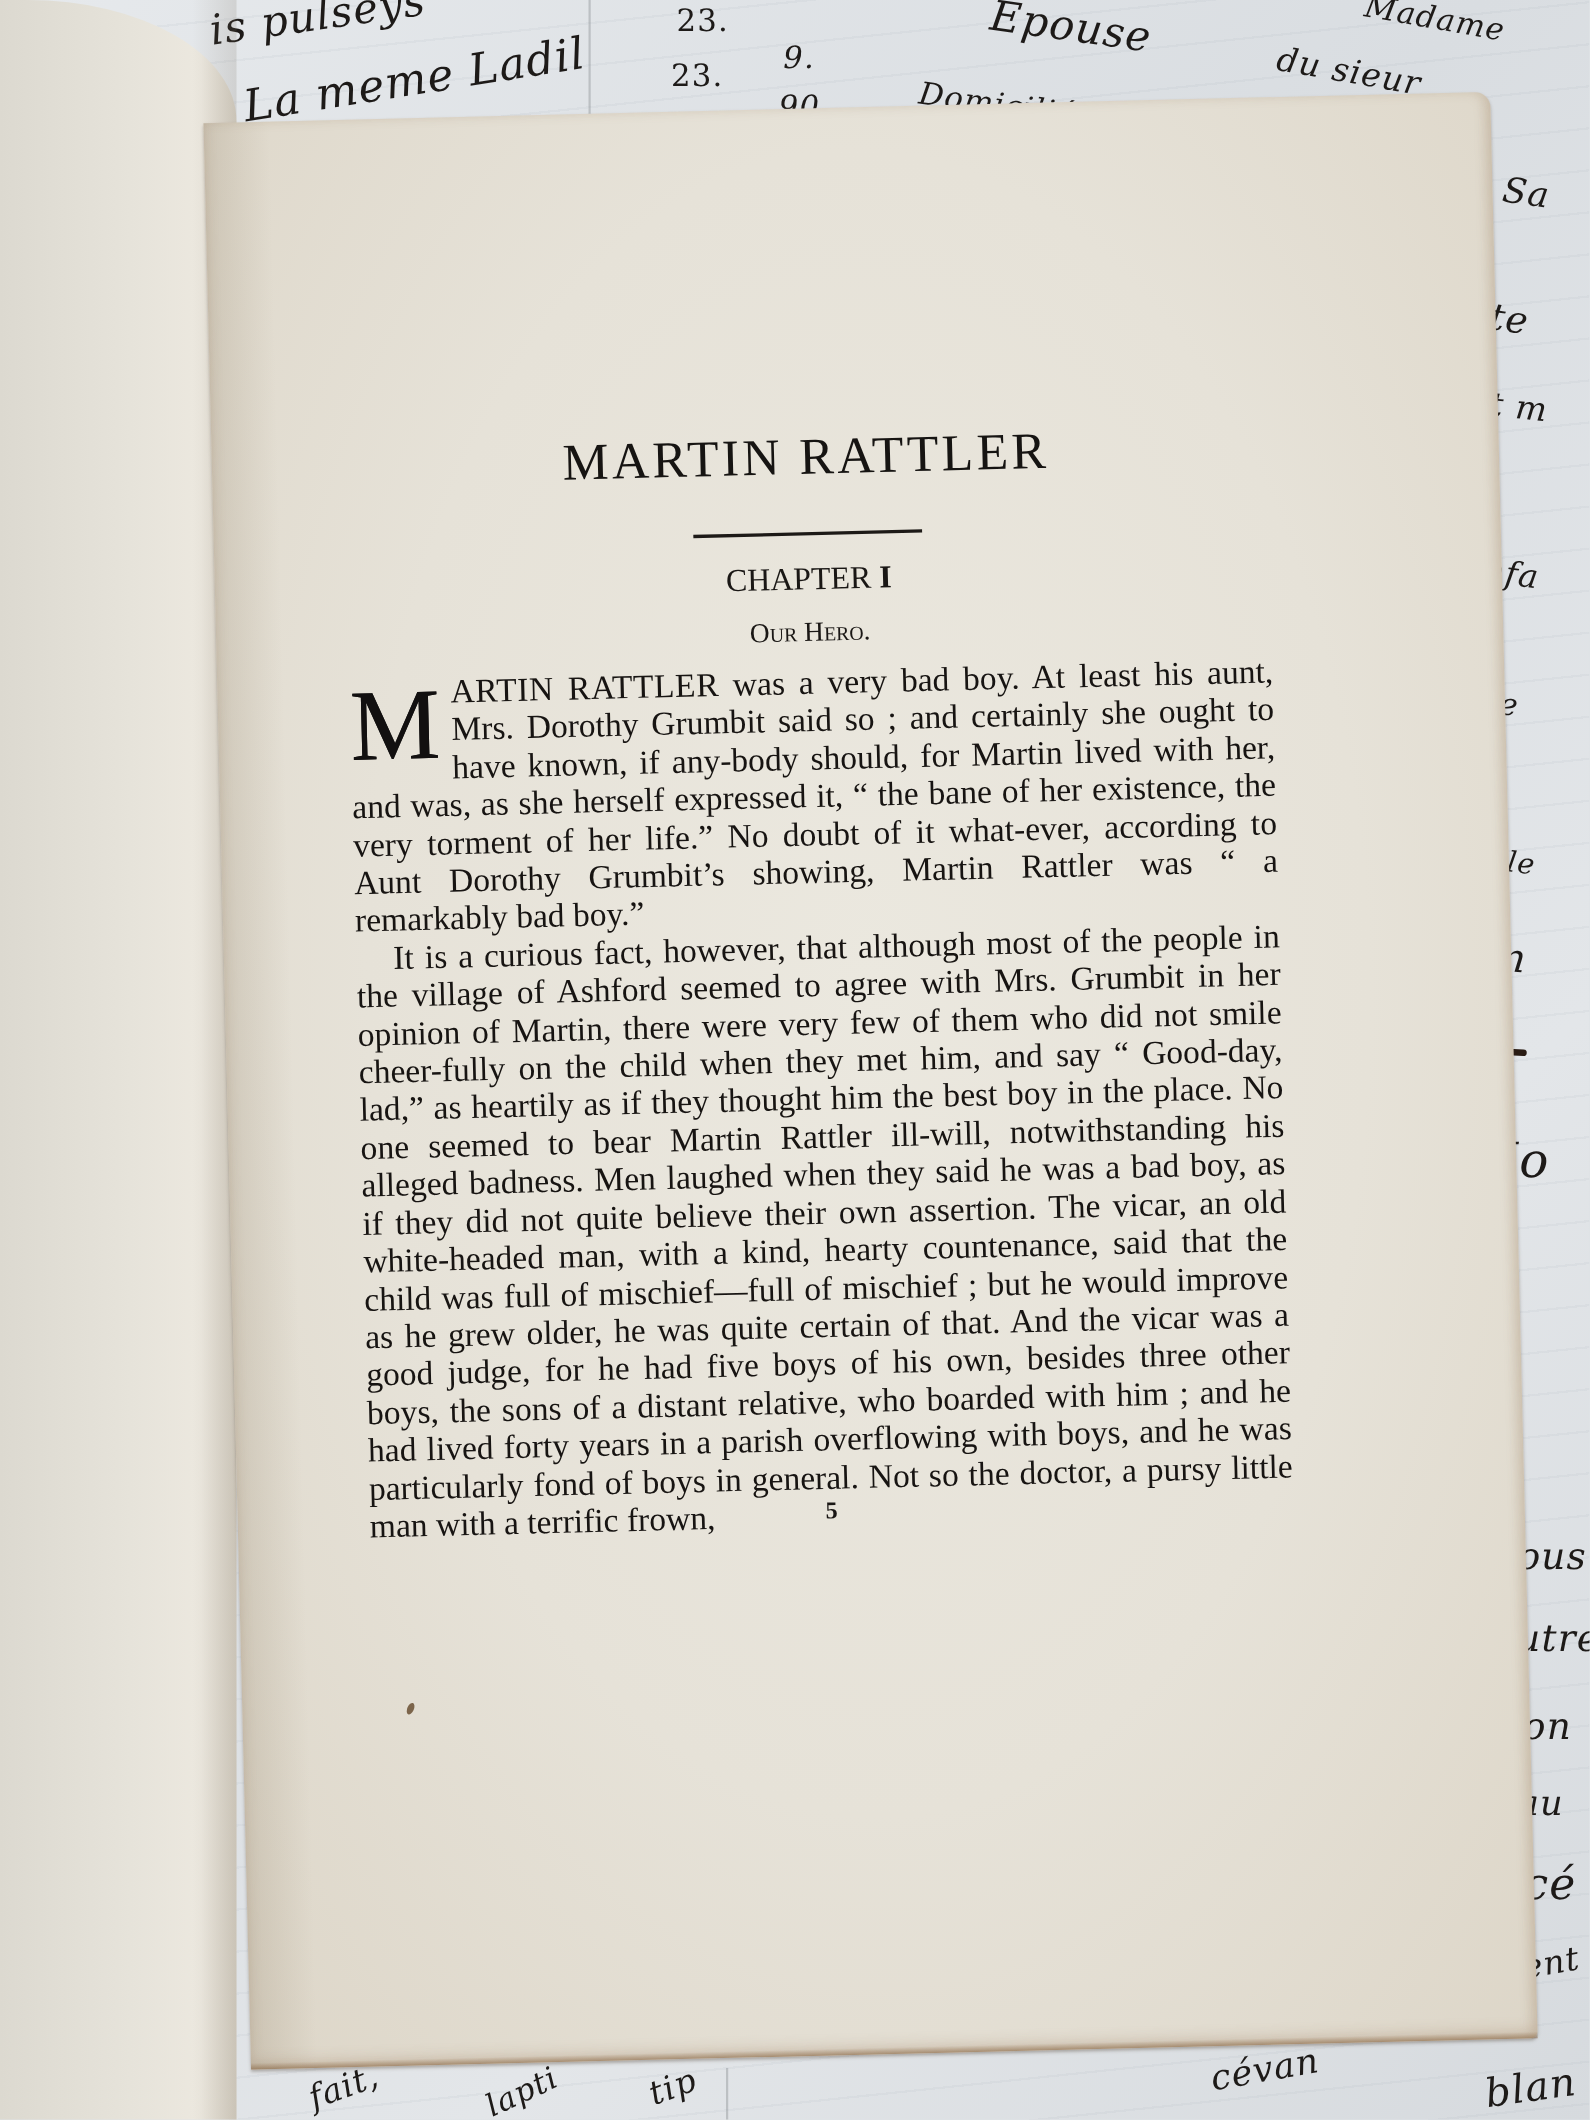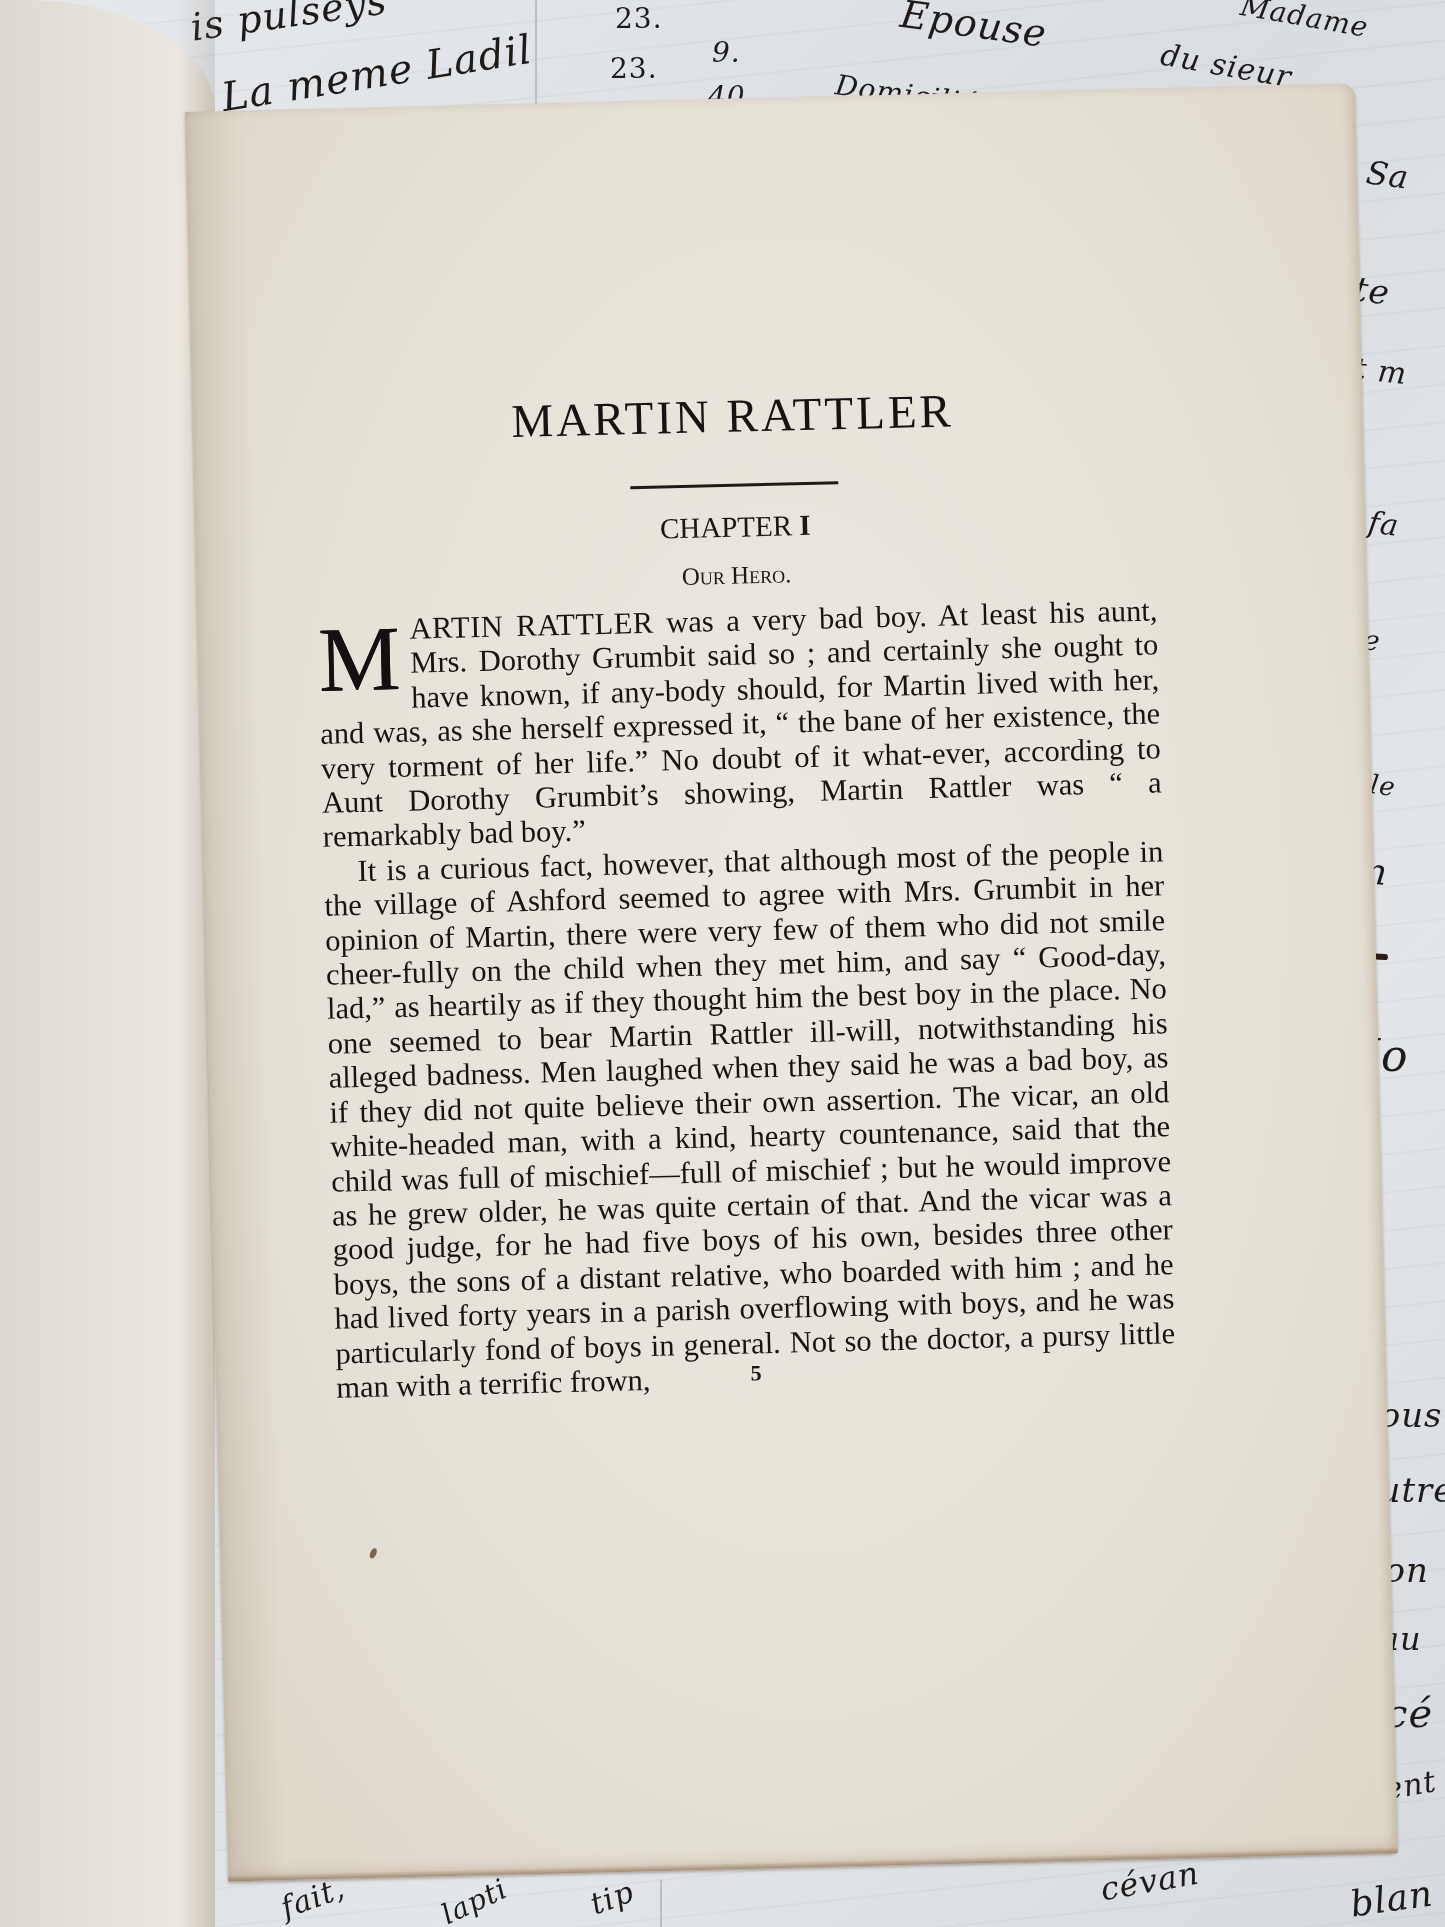--- a/index.html
+++ b/index.html
@@ -204,21 +204,21 @@
 
 <div class="manuscript">
   <div class="ms-sheet-divider" style="left:535px;top:0;width:2px;height:118px;"></div>
   <div class="ms-sheet-divider" style="left:660px;top:1880px;width:2px;height:47px;"></div>
 
   <span class="script" style="left:190px;top:-8px;font-size:38px;transform:rotate(-8deg);">is pulseys</span>
   <span class="script" style="left:220px;top:50px;font-size:40px;transform:rotate(-9deg);">La meme Ladil</span>
   <span class="script" style="left:615px;top:2px;font-size:28px;font-style:normal;">23.</span>
   <span class="script" style="left:610px;top:52px;font-size:28px;font-style:normal;">23.</span>
   <span class="script" style="left:712px;top:36px;font-size:28px;">9.</span>
-  <span class="script" style="left:708px;top:80px;font-size:28px;">40</span>
+  <span class="script" style="left:708px;top:80px;font-size:28px;">90</span>
   <span class="script" style="left:900px;top:2px;font-size:38px;transform:rotate(8deg);">Epouse</span>
   <span class="script" style="left:835px;top:78px;font-size:28px;transform:rotate(8deg);">Domicilié</span>
   <span class="script" style="left:1240px;top:0px;font-size:28px;transform:rotate(10deg);">Madame</span>
   <span class="script" style="left:1160px;top:48px;font-size:30px;transform:rotate(10deg);">du sieur</span>
 
   <span class="script" style="left:1280px;top:150px;font-size:32px;transform:rotate(8deg);">Jean Sa</span>
   <span class="script" style="left:1310px;top:215px;font-size:28px;transform:rotate(8deg);">dit</span>
   <span class="script" style="left:1275px;top:265px;font-size:34px;transform:rotate(8deg);">la dite</span>
   <span class="script" style="left:1290px;top:350px;font-size:30px;transform:rotate(6deg);">Dont m</span>
   <span class="script" style="left:1320px;top:420px;font-size:28px;">a</span>

